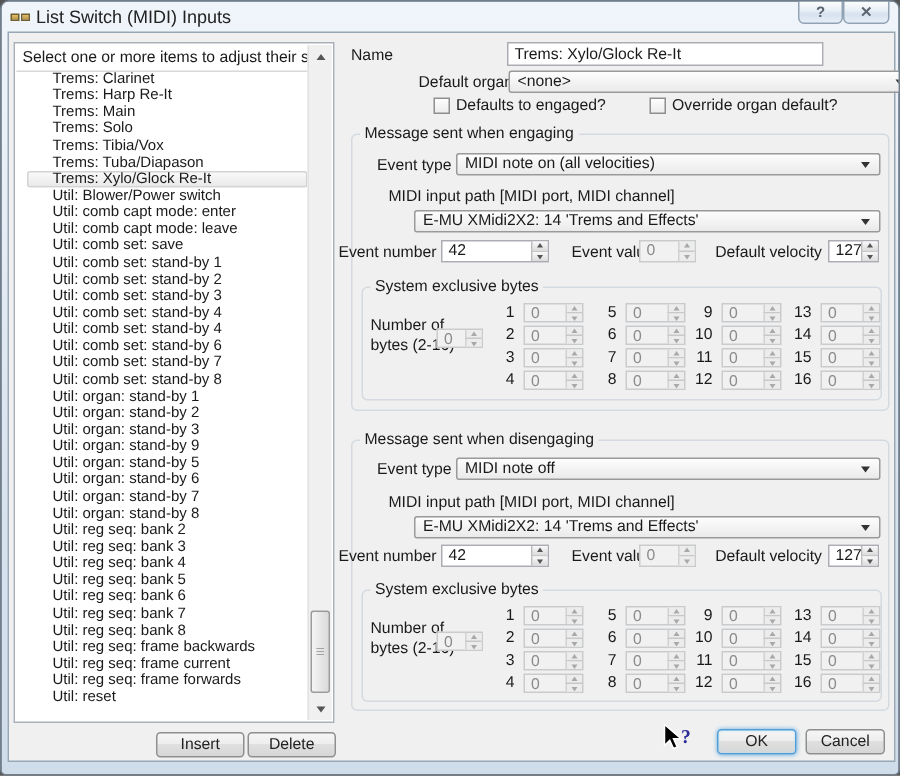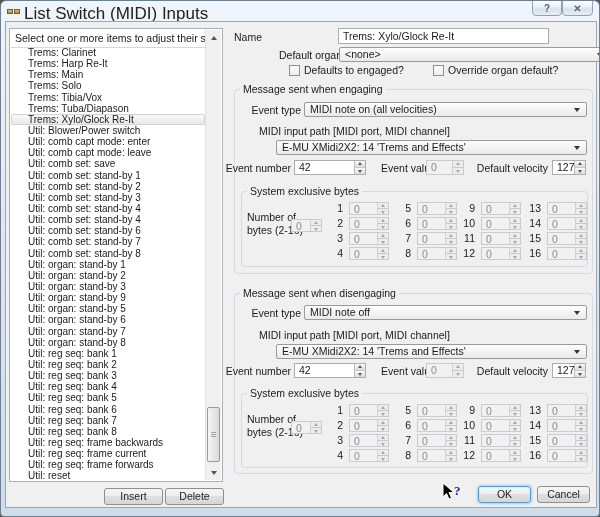--- a/index.html
+++ b/index.html
@@ -3,38 +3,38 @@
 <meta charset="utf-8">
 <style>
   html,body{margin:0;padding:0;background:#555;}
   .window{
     position:relative;width:600px;height:517px;overflow:hidden;
     font-family:"Liberation Sans",sans-serif;font-size:10.5px;color:#1a1a1a;
     background:linear-gradient(#f0f5fb,#d9e4f0 60%,#cfdcea);
     border-radius:6px 6px 4px 4px;box-sizing:border-box;border:1px solid #707f8d;
   }
   .titlebar{position:absolute;left:0;top:0;width:100%;height:20px;}
-  .title-text{position:absolute;left:23px;top:3px;font-size:17px;color:#222;white-space:nowrap;}
+  .title-text{position:absolute;left:23px;top:3px;font-size:12px;color:#222;white-space:nowrap;}
   .app-icon{position:absolute;left:6px;top:6px;width:14px;height:9px;}
   .app-icon i{position:absolute;top:2px;width:6px;height:5px;background:linear-gradient(#e3c06e,#b98f3e);border:1px solid #6f5e2f;box-sizing:border-box;}
   .app-icon i.k1{left:0;} .app-icon i.k2{left:7px;}
   .cap-btn{
     position:absolute;top:-1px;height:16px;box-sizing:border-box;
     border:1px solid #90a2b3;border-radius:0 0 4px 4px;
     background:linear-gradient(#fdfefe,#e9f0f7 40%,#d6e2ef 60%,#e6eef7);
     color:#5a646e;font-weight:bold;text-align:center;font-size:10px;line-height:15px;cursor:default;
   }
   .help-btn{left:531px;width:30px;} .close-btn{left:561px;width:31px;}
 
   .client{position:absolute;left:4px;top:20px;width:592px;height:487px;background:#f0f0f0;border:1px solid #98a7b6;box-sizing:border-box;}
 
   
   .listbox{position:absolute;left:8px;top:27px;width:214px;height:454px;background:#fff;border:1px solid #a9b0b8;box-sizing:border-box;}
   .list-header{position:absolute;left:1px;top:1px;right:17px;height:17px;line-height:17px;padding-left:4px;border-bottom:1px solid #d8d8d8;background:#fff;white-space:nowrap;overflow:hidden;}
-  .list-items{position:absolute;left:1px;top:18px;right:17px;bottom:1px;overflow:hidden;}
+  .list-items{position:absolute;left:1px;top:18px;right:17px;bottom:1px;overflow:hidden;padding-left:7px;}
   .list-item{height:11.15px;line-height:11.3px;padding-left:17px;font-size:10px;white-space:nowrap;}
   .list-item.selected{background:linear-gradient(#fbfbfb,#e7e7e7);box-shadow:inset 0 0 0 1px #d3d3d3;border-radius:2px;}
   .vscroll{position:absolute;top:1px;right:1px;width:15px;bottom:1px;background:#f0f0f0;border-left:1px solid #e2e2e2;}
   .scroll-btn{position:absolute;left:0;right:0;height:15px;background:#f0f0f0;}
   .scroll-btn.up{top:0;} .scroll-btn.down{bottom:0;}
   .scroll-btn::after{content:"";position:absolute;left:50%;top:50%;border:3px solid transparent;}
   .scroll-btn.up::after{border-bottom:4px solid #555;margin:-5px 0 0 -3px;}
   .scroll-btn.down::after{border-top:4px solid #555;margin:-2px 0 0 -3px;}
   .scroll-thumb{position:absolute;left:1px;right:1px;top:377px;height:53px;background:linear-gradient(90deg,#f5f5f5,#dadada);border:1px solid #9b9b9b;border-radius:2px;}
   .scroll-thumb::after{content:"";position:absolute;left:3px;right:3px;top:50%;height:5px;margin-top:-3px;
@@ -122,21 +122,20 @@
         <div class="list-item">Util: comb set: stand-by 7</div>
         <div class="list-item">Util: comb set: stand-by 8</div>
         <div class="list-item">Util: organ: stand-by 1</div>
         <div class="list-item">Util: organ: stand-by 2</div>
         <div class="list-item">Util: organ: stand-by 3</div>
         <div class="list-item">Util: organ: stand-by 9</div>
         <div class="list-item">Util: organ: stand-by 5</div>
         <div class="list-item">Util: organ: stand-by 6</div>
         <div class="list-item">Util: organ: stand-by 7</div>
         <div class="list-item">Util: organ: stand-by 8</div>
-        <div class="list-item">Util: reg seq: bank 1</div>
         <div class="list-item">Util: reg seq: bank 2</div>
         <div class="list-item">Util: reg seq: bank 3</div>
         <div class="list-item">Util: reg seq: bank 4</div>
         <div class="list-item">Util: reg seq: bank 5</div>
         <div class="list-item">Util: reg seq: bank 6</div>
         <div class="list-item">Util: reg seq: bank 7</div>
         <div class="list-item">Util: reg seq: bank 8</div>
         <div class="list-item">Util: reg seq: frame backwards</div>
         <div class="list-item">Util: reg seq: frame current</div>
         <div class="list-item">Util: reg seq: frame forwards</div>

